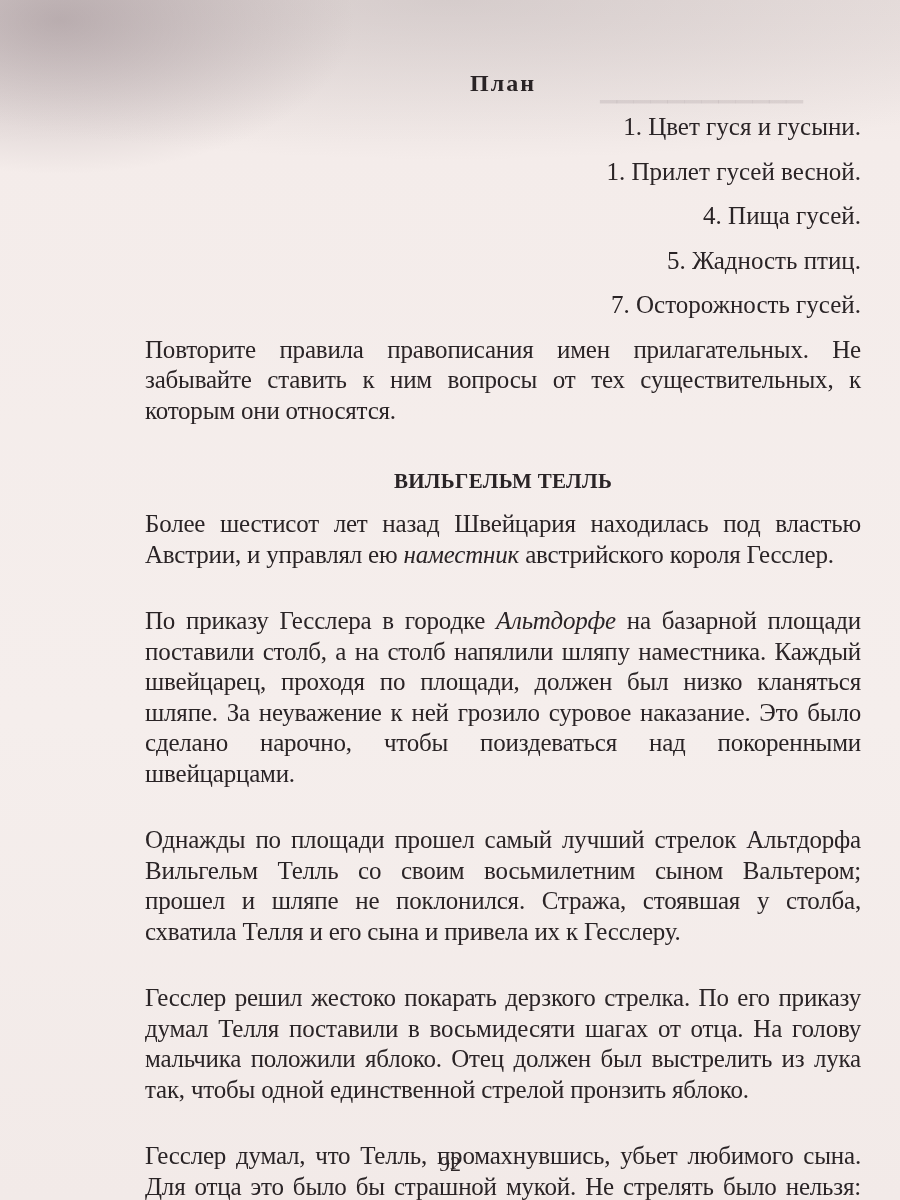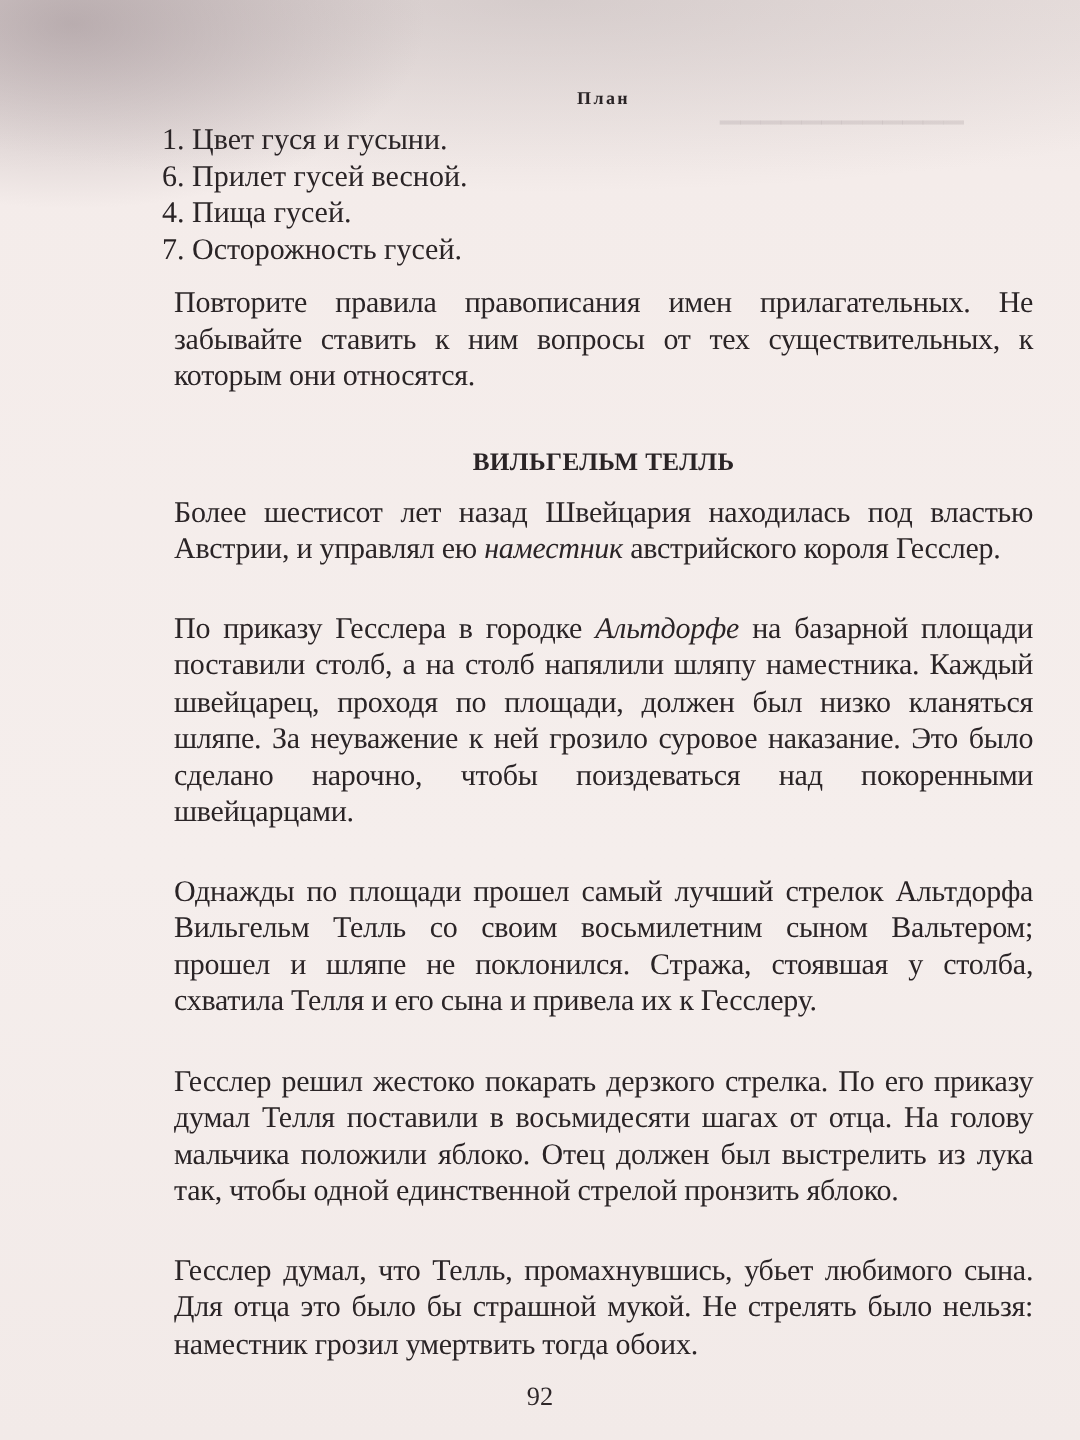--- a/index.html
+++ b/index.html
@@ -24,37 +24,38 @@
         linear-gradient(180deg, #ede4e2 0%, #f4ecea 12%, #f5eeec 60%, #f2eae8 100%);
     }
     .content {
       position: absolute;
       left: 131px;
       top: 68px;
       width: 744px;
     }
     .plan-title {
       text-align: center;
-      font-size: 15px;
+      font-size: 24px;
       letter-spacing: 2px;
       margin: 0 0 4px 0;
       padding-left: 0;
       line-height: 30px;
       position: relative;
       left: 0;
     }
     .plan-list {
       list-style: none;
       margin: 0;
       padding: 0 0 0 4px;
       font-size: 25px;
       line-height: 30.5px;
     }
     .plan-list li {
-      margin: 0;
+      margin: 14px;
+      text-align: right;
     }
     .para {
       font-size: 25px;
       line-height: 30.5px;
       text-align: justify;
       margin: 14px;
       text-indent: 0;
       font-stretch: condensed;
       letter-spacing: -0.2px;
     }
@@ -93,22 +94,23 @@
 <div class="page">
 
   <div class="ghost" style="left:600px; top:78px;">▁▁▁▁▁▁▁▁▁▁▁▁</div>
 
   <div class="content">
 
     <h2 class="plan-title">План</h2>
 
     <ul class="plan-list">
       <li>1. Цвет гуся и гусыни.</li>
-      <li>6. Прилет гусей весной.</li>
+      <li>1. Прилет гусей весной.</li>
       <li>4. Пища гусей.</li>
+      <li>5. Жадность птиц.</li>
       <li>7. Осторожность гусей.</li>
     </ul>
 
     <p class="para">Повторите правила правописания имен прилагательных. Не забывайте ставить к ним вопросы от тех существительных, к которым они относятся.</p>
     <div class="gap-s"></div>
     <div class="gap-m"></div>
 
     <h3 class="section-title">ВИЛЬГЕЛЬМ ТЕЛЛЬ</h3>
 
     <p class="para"><span>Более шестисот лет назад Швейцария находилась под властью Австрии, и управлял ею </span><i class="em">наместник</i><span> австрийского короля Гесслер.</span></p>

